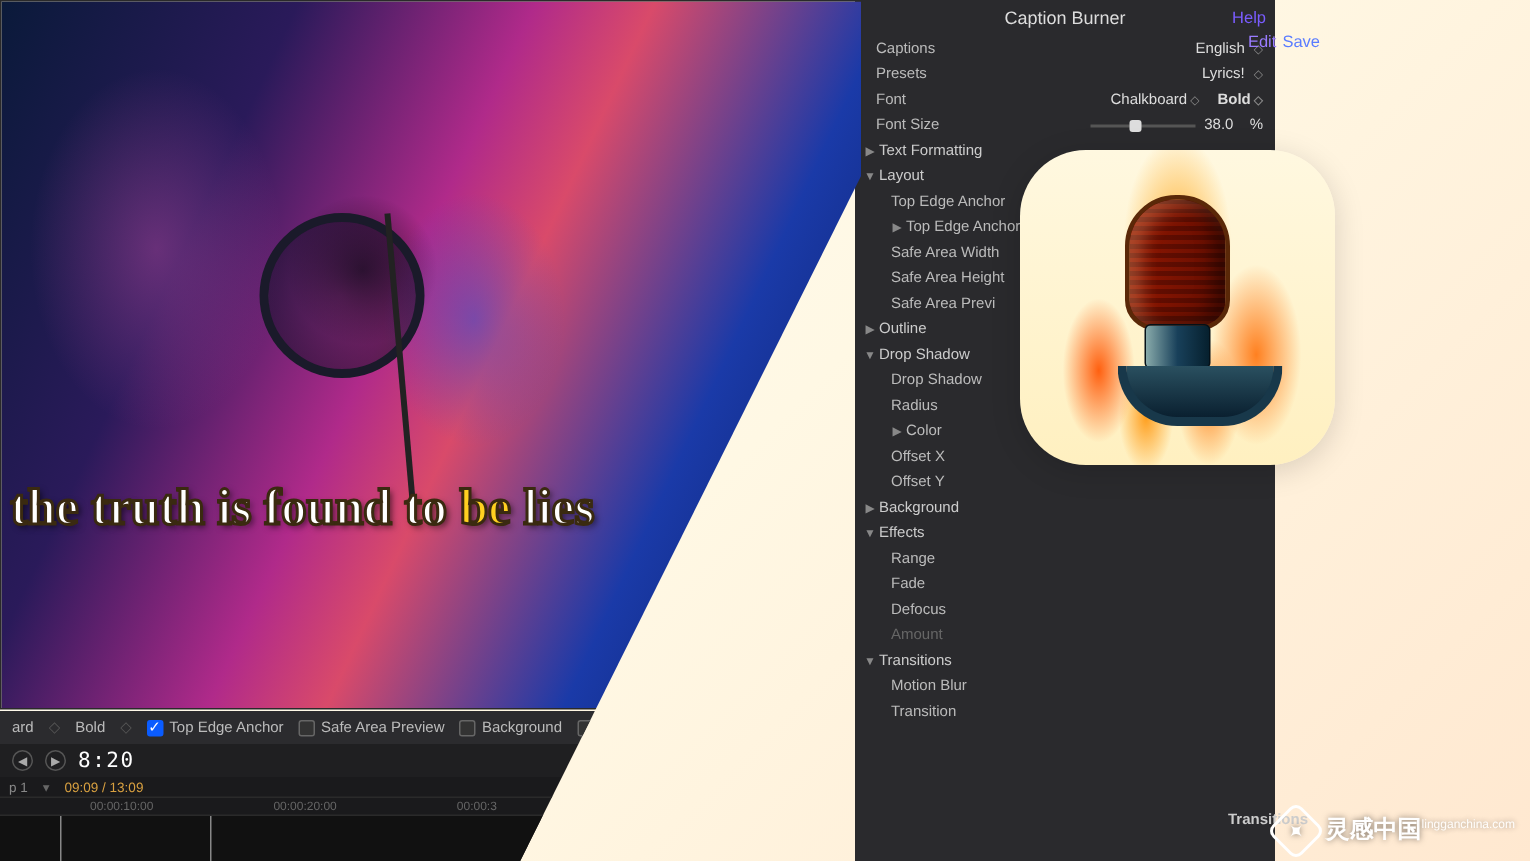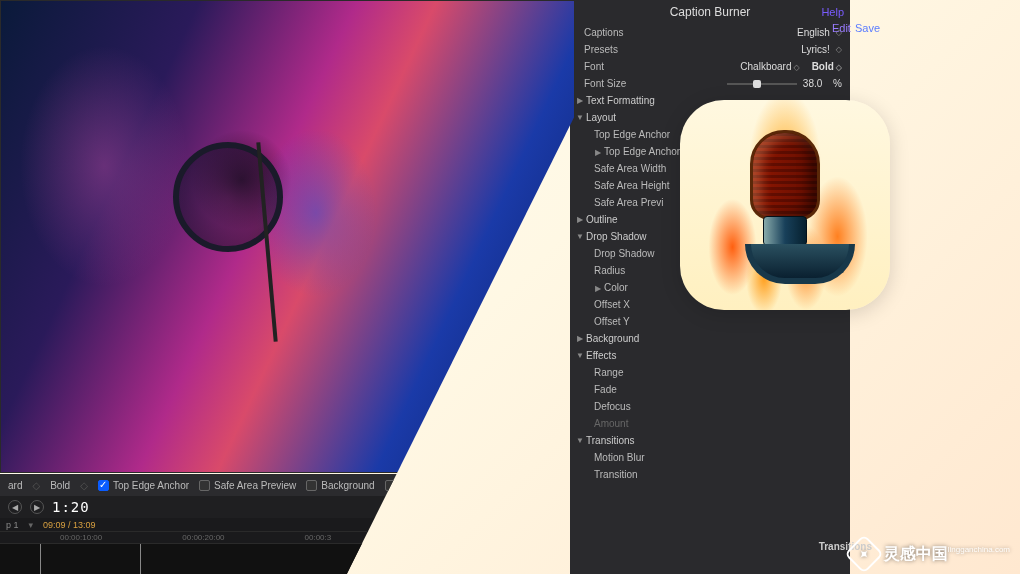--- a/index.html
+++ b/index.html
@@ -248,20 +248,25 @@
   <span>Edit</span>
   <span>Save</span>
 </div>
 
 <div class="transitions-tab">Transitions</div>
 
 <div class="editor-clip">
   <div class="preview">
     <div class="pop-filter"></div>
     <div class="mic-stand"></div>
+    <div class="caption-line">
+      <span>the truth is found to</span>
+      <span class="accent">be</span>
+      <span class="accent2">lies</span>
+    </div>
   </div>
 
   <div class="toolbar">
     <span class="tb-item">ard</span>
     <span style="color:#555">◇</span>
     <span class="tb-item">Bold</span>
     <span style="color:#555">◇</span>
     <div id="tb-items" style="display:flex;gap:10px">
         <span class="tb-item">
           <span class="checkbox on"></span>
@@ -281,21 +286,21 @@
         </span>
       </div>
     <span class="tb-item">Zoom</span>
     <span class="pill">⦿ <span>Off</span></span>
     <span style="color:#555">◇</span>
   </div>
 
   <div class="transport">
     <span class="xport-btn">◀</span>
     <span class="xport-btn">▶</span>
-    <span class="timecode">1:20</span>
+    <span class="timecode">8:20</span>
   </div>
 
   <div class="timeline">
     <div class="tl-head">
       <span>p 1</span>
       <span style="color:#666">▾</span>
       <span class="tl-pos">09:09 / 13:09</span>
     </div>
     <div class="tl-ruler" id="tl-ruler">
         <span>00:00:10:00</span>

